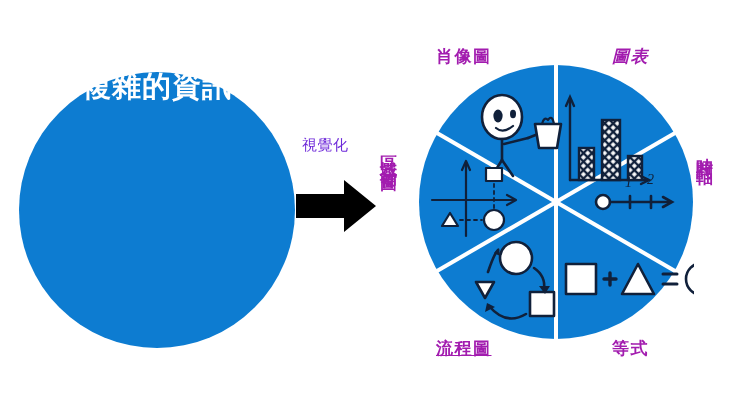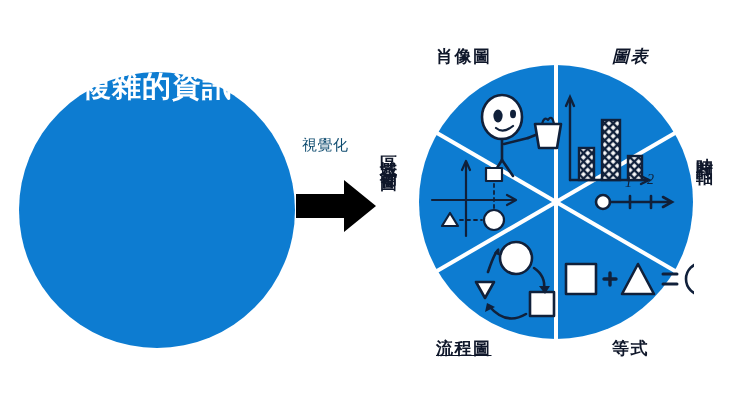--- a/index.html
+++ b/index.html
@@ -47,21 +47,21 @@
     left: 296px;
     top: 136px;
     width: 80px;
     height: 110px;
   }
   #arrow-caption {
     position: absolute;
     left: 6px;
     top: 0px;
     font-size: 15px;
-    color: #0c4a6e;
+    color: #6d28d9;
     white-space: nowrap;
     letter-spacing: 0.5px;
   }
   #arrow-shape {
     position: absolute;
     left: 0px;
     top: 44px;
     width: 80px;
     height: 52px;
   }
@@ -75,21 +75,21 @@
     height: 340px;
   }
   #wheel-svg {
     position: absolute;
     left: 40px;
     top: 26px;
   }
 
   .wheel-label {
     position: absolute;
-    color: #0f172a;
+    color: #a21caf;
     font-size: 17px;
     font-weight: bold;
     letter-spacing: 1.5px;
     white-space: nowrap;
     line-height: 1;
   }
   .wheel-label.vertical {
     writing-mode: vertical-rl;
     text-orientation: upright;
     letter-spacing: 5px;

